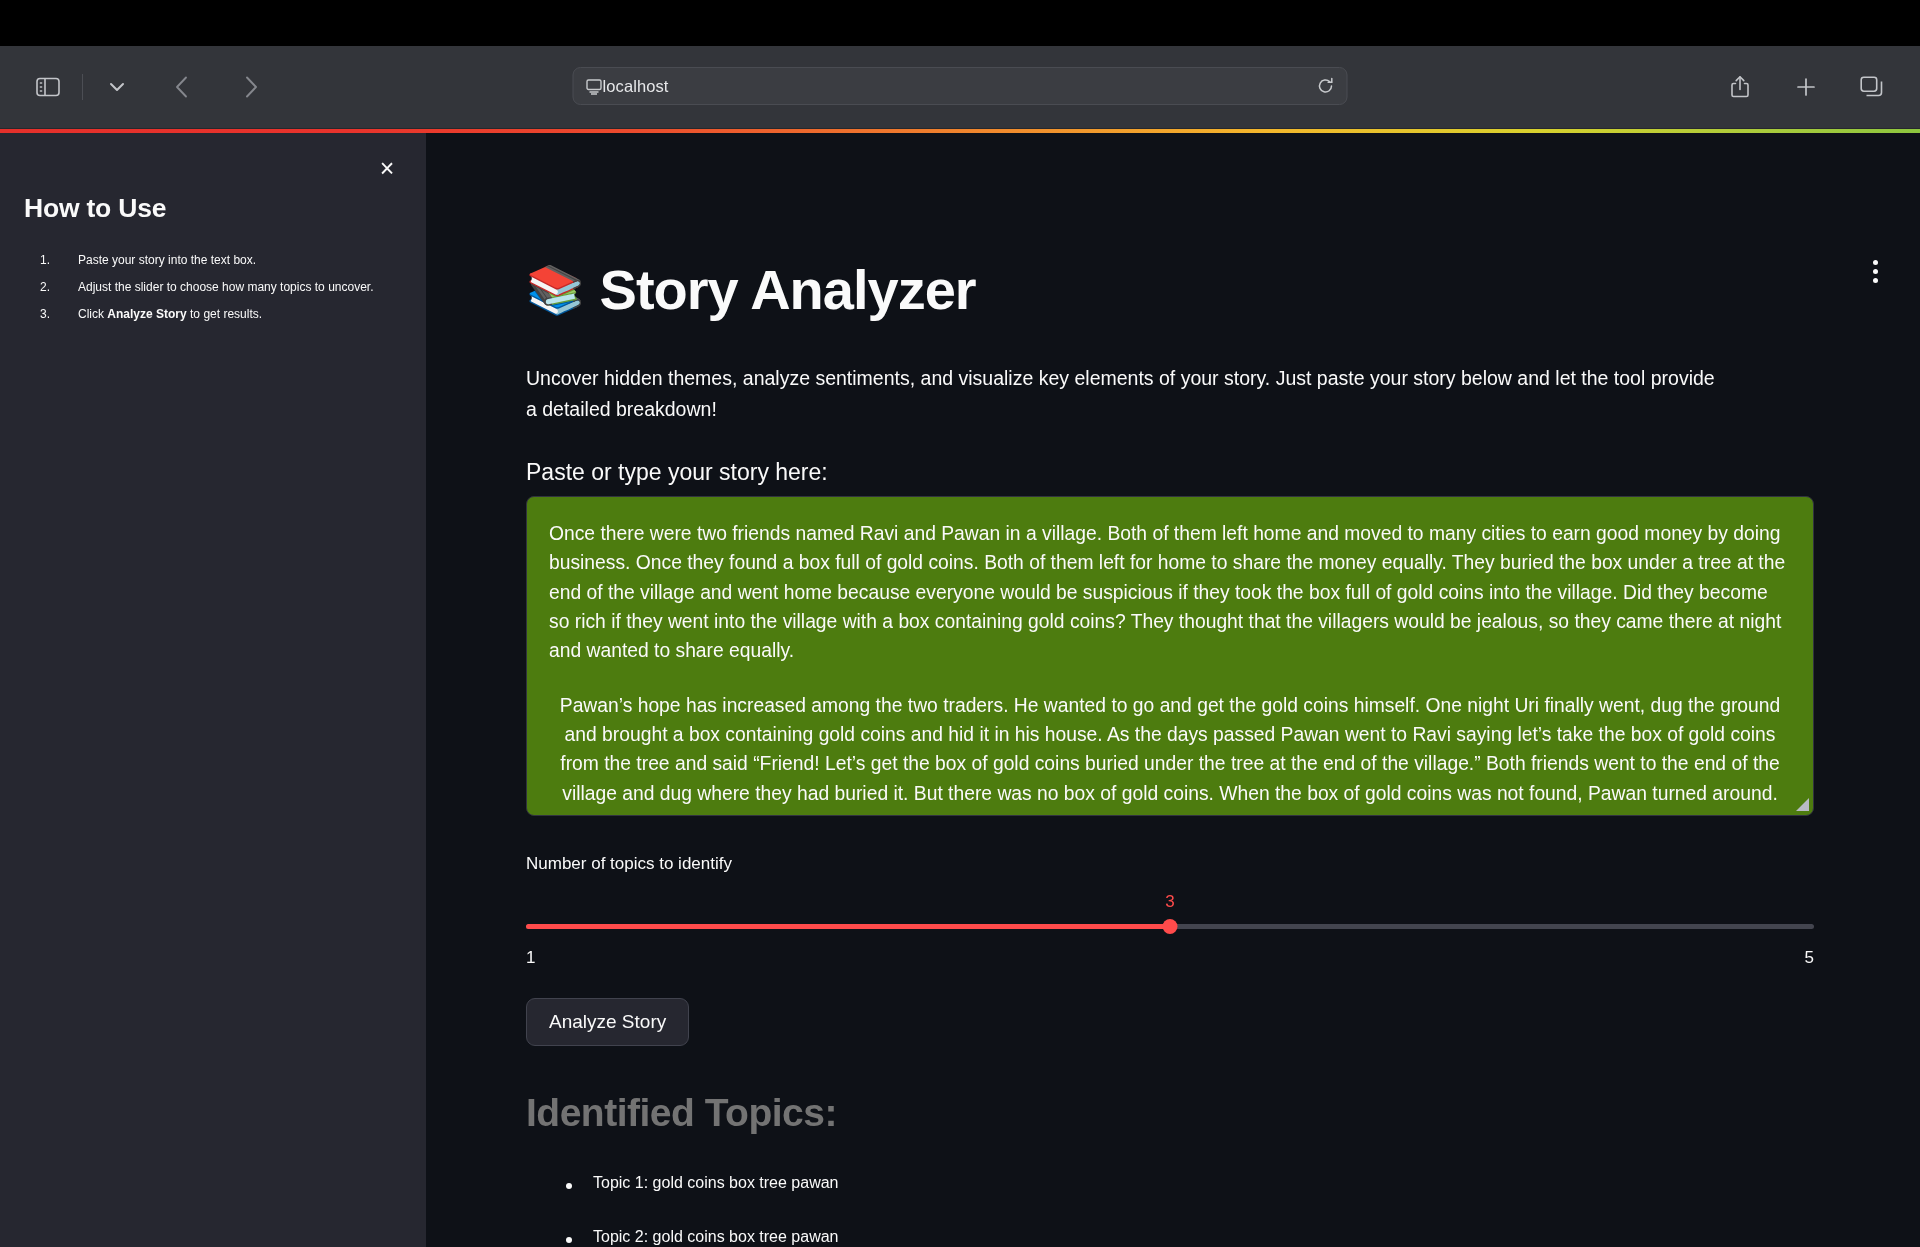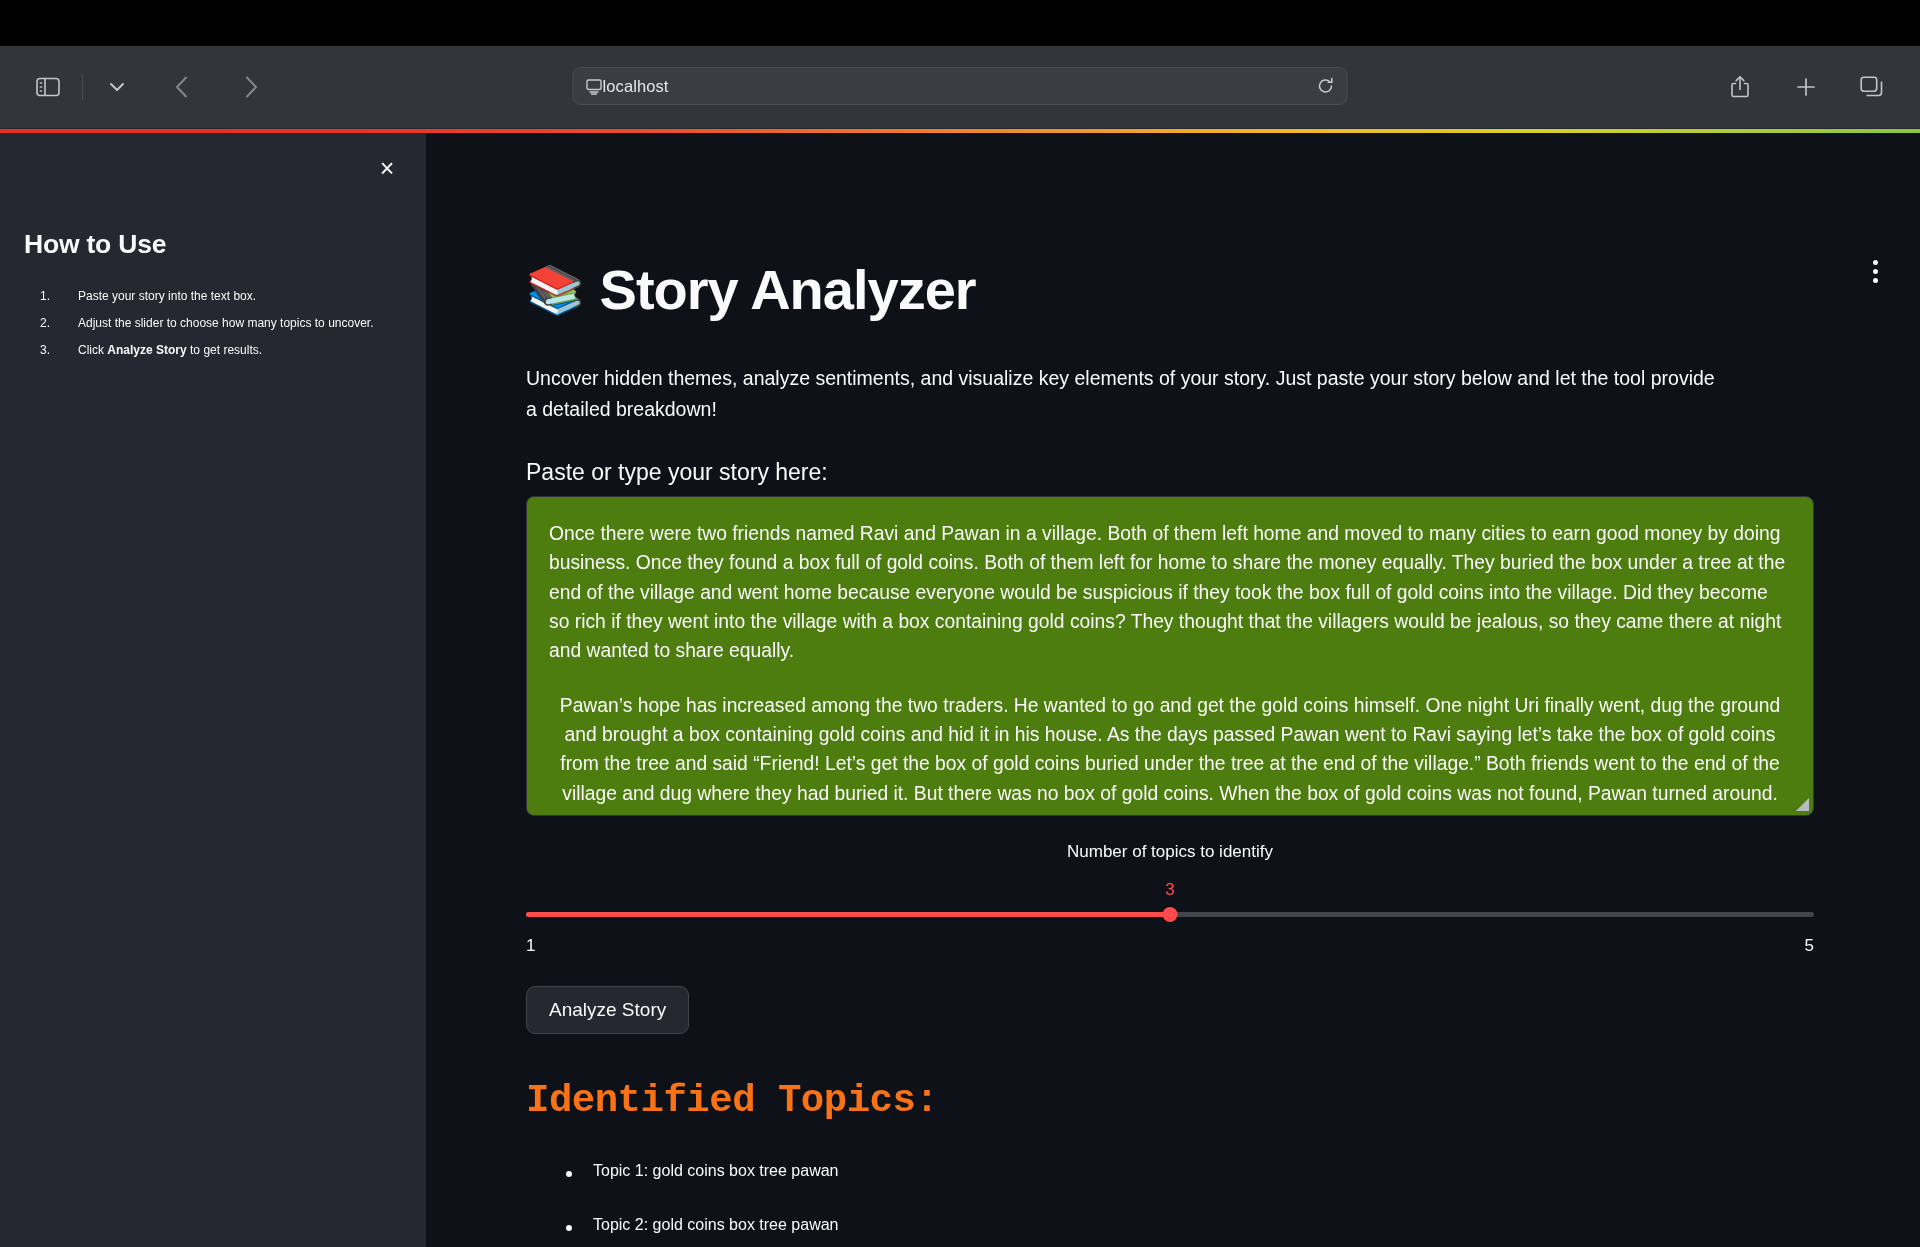--- a/index.html
+++ b/index.html
@@ -108,21 +108,21 @@
     right: 22px;
     width: 34px; height: 34px;
     display: flex; align-items: center; justify-content: center;
     color: #fafafa;
     font-size: 25px;
     font-weight: 300;
     line-height: 1;
     border-radius: 6px;
   }
   .sidebar-inner {
-    padding-top: 100px;
+    padding-top: 64px;
   }
   .sidebar h2 {
     color: #fafafa;
     font-size: 26.5px;
     font-weight: bold;
     letter-spacing: -0.2px;
     margin-bottom: 27px;
   }
   ol.howto {
     list-style: none;
@@ -217,21 +217,21 @@
   .resize-grip::after {
     content: "";
     position: absolute;
     right: 0; bottom: 0;
     width: 0; height: 0;
     border-left: 13px solid transparent;
     border-bottom: 13px solid #b9bbc4;
   }
 
   
-  .slider-block { margin-top: 26px; width: 1288px; text-align: center; }
+  .slider-block { margin-top: 38px; width: 1288px; }
   .slider-label { color: #fafafa; font-size: 17px; margin-bottom: 24px; }
   .slider-area { position: relative; height: 44px; }
   .slider-value {
     position: absolute;
     top: -6px;
     color: #ff4b4b;
     font-size: 17px;
     transform: translateX(-50%);
   }
   .slider-track {
@@ -278,25 +278,24 @@
     border-radius: 9px;
     color: #fafafa;
     font-size: 19px;
     font-family: "Liberation Sans", sans-serif;
     cursor: pointer;
   }
 
   
   h2.results-title {
     margin-top: 45px;
-    color: #f97316;
+    color: #737373;
     font-size: 39px;
     font-weight: bold;
     letter-spacing: -0.5px;
-    font-family: Liberation Mono, monospace;
   }
   ul.topics {
     list-style: none;
     margin-top: 36px;
     color: #fafafa;
     font-size: 16px;
   }
   ul.topics li {
     position: relative;
     padding-left: 67px;

